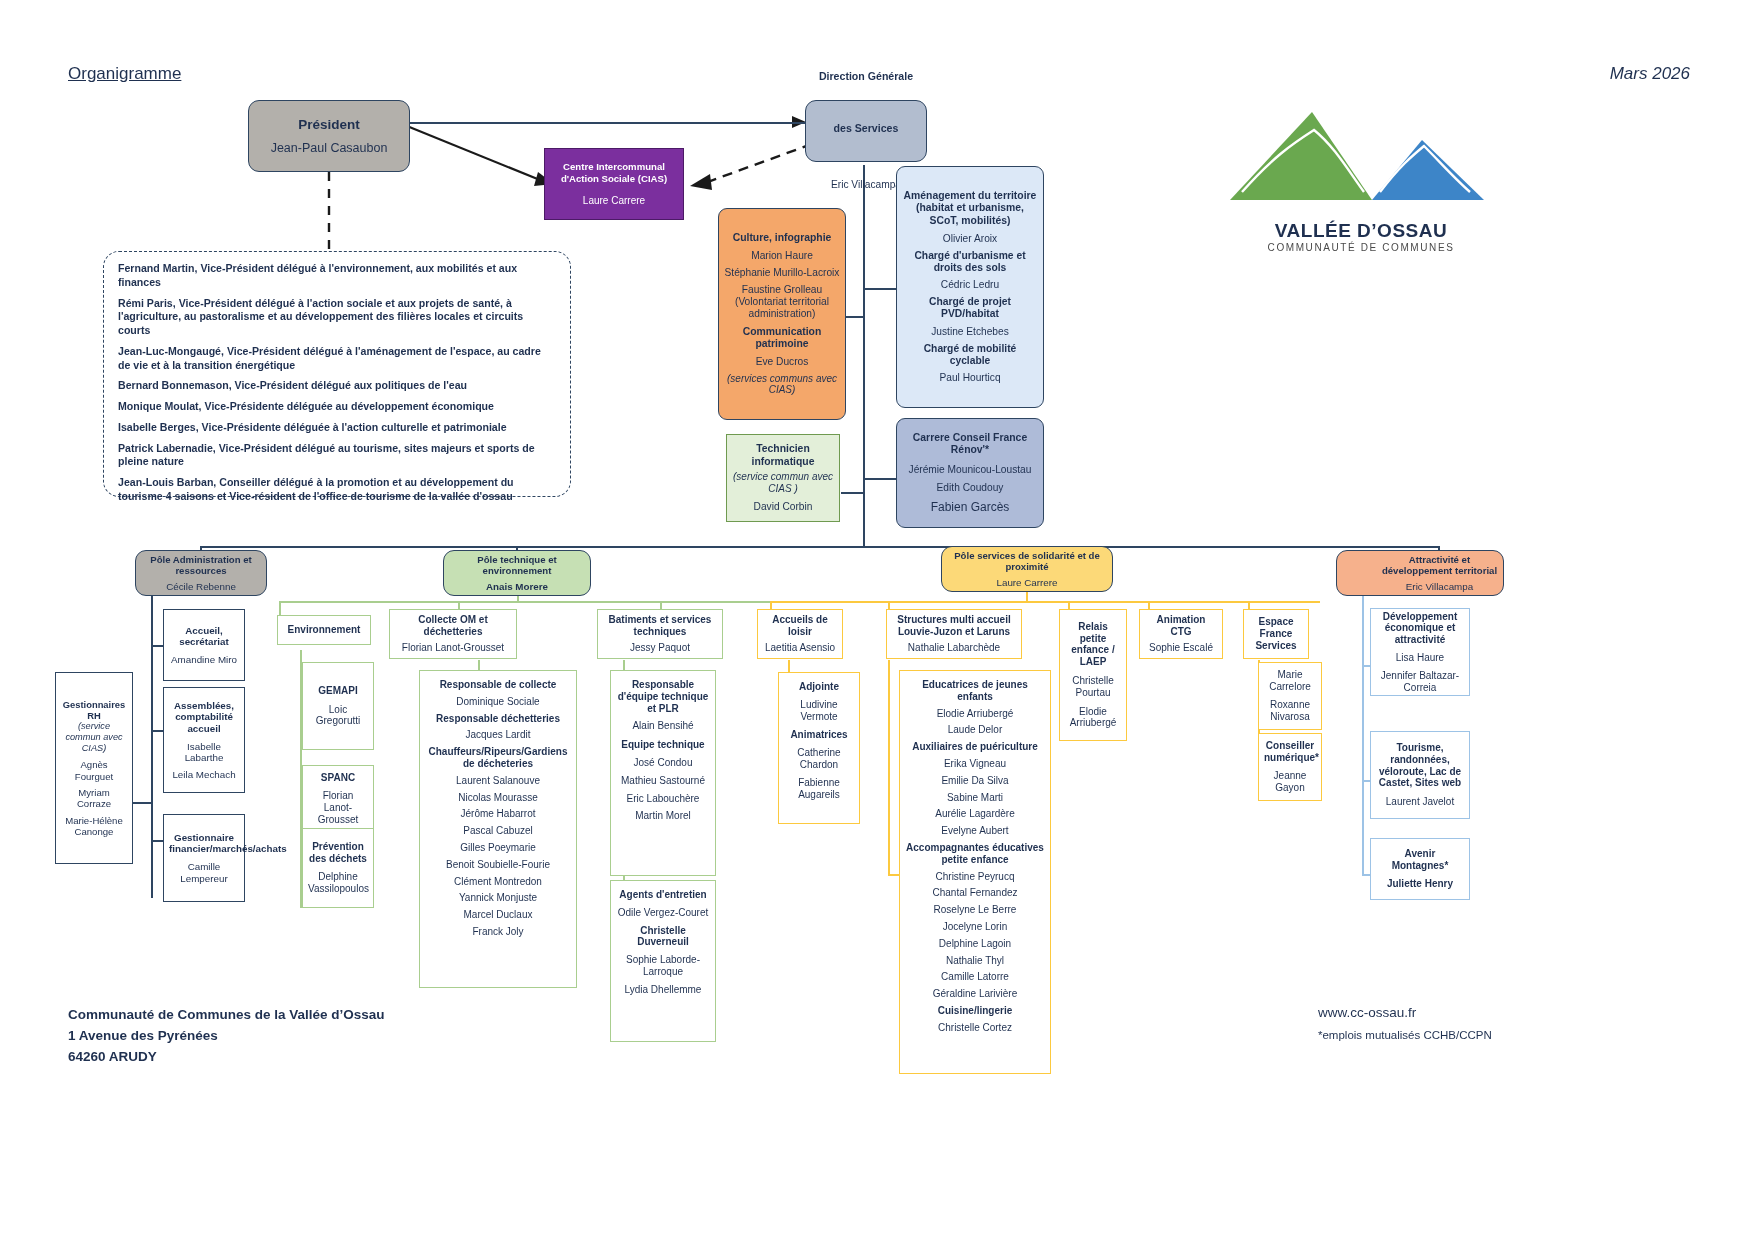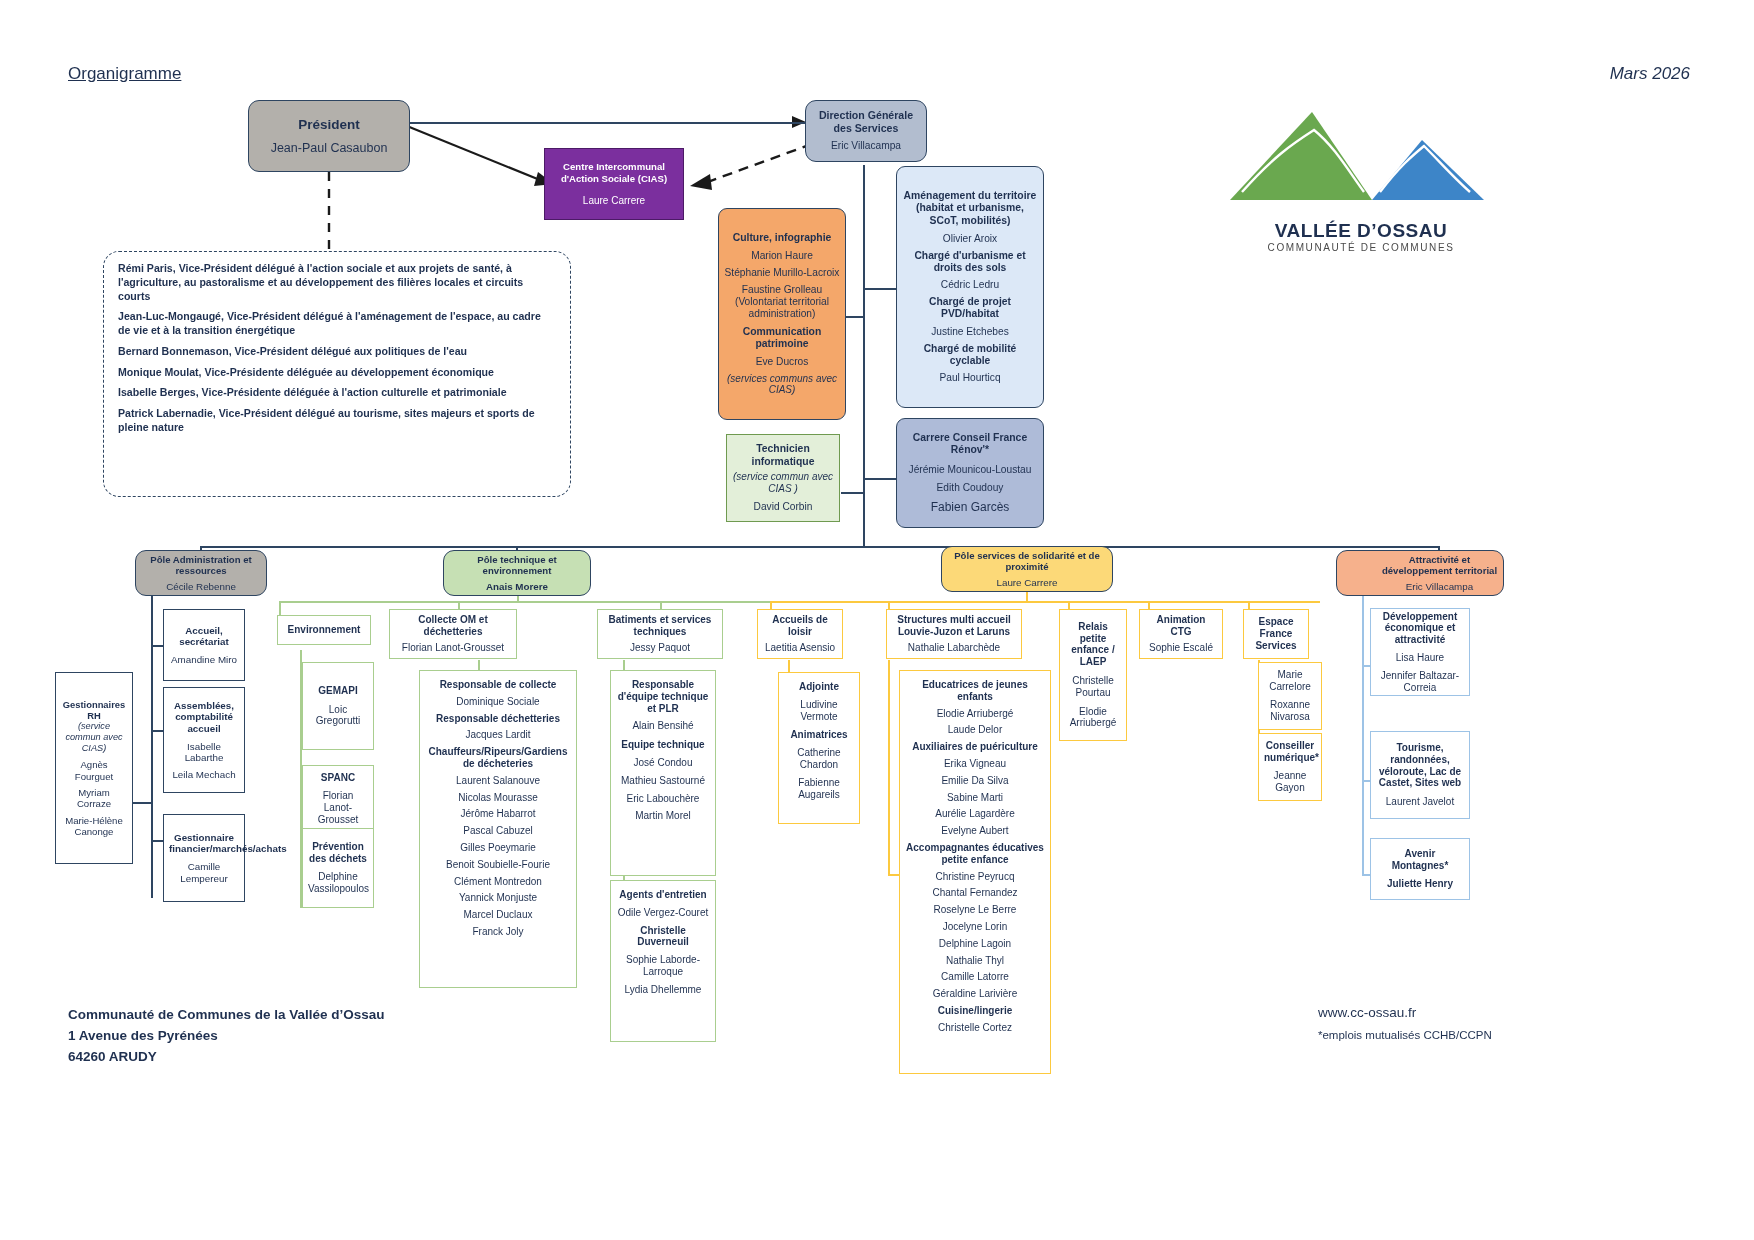--- a/index.html
+++ b/index.html
@@ -132,33 +132,35 @@
   <span class="t b" style="font-size:13.5px;margin-bottom:8px;">Président</span>
   <span class="t" style="font-size:12.5px;">Jean-Paul Casaubon</span>
 </div>
 
 <div class="node sq purple" style="left:544px;top:148px;width:140px;height:72px;">
   <span class="t b" style="font-size:9.6px;">Centre Intercommunal</span>
   <span class="t b" style="font-size:9.6px;margin-bottom:11px;">d'Action Sociale (CIAS)</span>
   <span class="t" style="font-size:10px;">Laure Carrere</span>
 </div>
 
-<div class="node rounded dgs" style="left:805px;top:100px;width:122px;height:62px;">
+<div class="node rounded dgs" style="left:805px;top:100px;width:122px;height:62px;gap:39px;">
   <span class="t b" style="font-size:10.6px;">Direction Générale</span>
   <span class="t b" style="font-size:10.6px;margin-bottom:6px;">des Services</span>
   <span class="t" style="font-size:10.2px;">Eric Villacampa</span>
 </div>
 
 <div class="vpbox" style="left:103px;top:251px;width:468px;height:246px;">
+  <p class="b">Fernand Martin, Vice-Président délégué à l'environnement, aux mobilités et aux finances</p>
   <p class="b">Rémi Paris, Vice-Président délégué à l'action sociale et aux projets de santé, à l'agriculture, au pastoralisme et au développement des filières locales et circuits courts</p>
   <p class="b">Jean-Luc-Mongaugé, Vice-Président délégué à l'aménagement de l'espace, au cadre de vie et à la transition énergétique</p>
   <p class="b">Bernard Bonnemason, Vice-Président délégué aux politiques de l'eau</p>
   <p class="b">Monique Moulat, Vice-Présidente déléguée au développement économique</p>
   <p class="b">Isabelle Berges, Vice-Présidente  déléguée à l'action culturelle et patrimoniale</p>
   <p class="b">Patrick Labernadie, Vice-Président délégué au tourisme, sites majeurs et sports de pleine nature</p>
+  <p class="b">Jean-Louis Barban, Conseiller délégué à la promotion et au développement du tourisme 4 saisons et Vice-résident de l'office de tourisme de la vallée d'ossau</p>
 </div>
 
 <div class="node rounded orange" style="left:718px;top:208px;width:128px;height:212px;border-radius:9px;">
   <span class="t b" style="font-size:10.4px;margin-bottom:6px;">Culture, infographie</span>
   <span class="t" style="font-size:10.2px;margin-bottom:5px;">Marion Haure</span>
   <span class="t" style="font-size:10.2px;margin-bottom:5px;">Stéphanie Murillo-Lacroix</span>
   <span class="t" style="font-size:10.2px;margin-bottom:6px;">Faustine Grolleau (Volontariat territorial administration)</span>
   <span class="t b" style="font-size:10.4px;margin-bottom:5px;">Communication patrimoine</span>
   <span class="t" style="font-size:10.2px;margin-bottom:5px;">Eve Ducros</span>
   <span class="t it" style="font-size:10px;">(services communs avec CIAS)</span>

